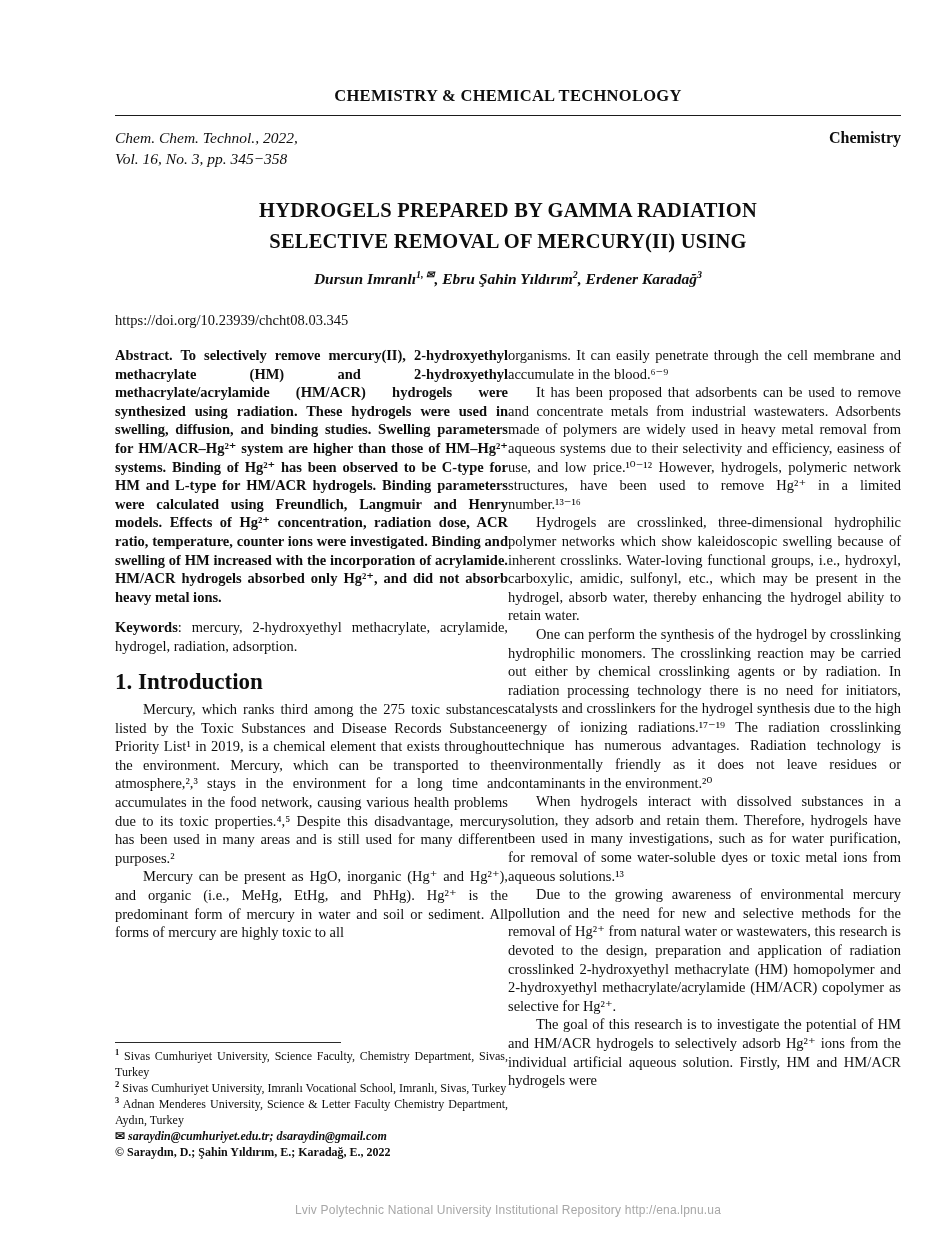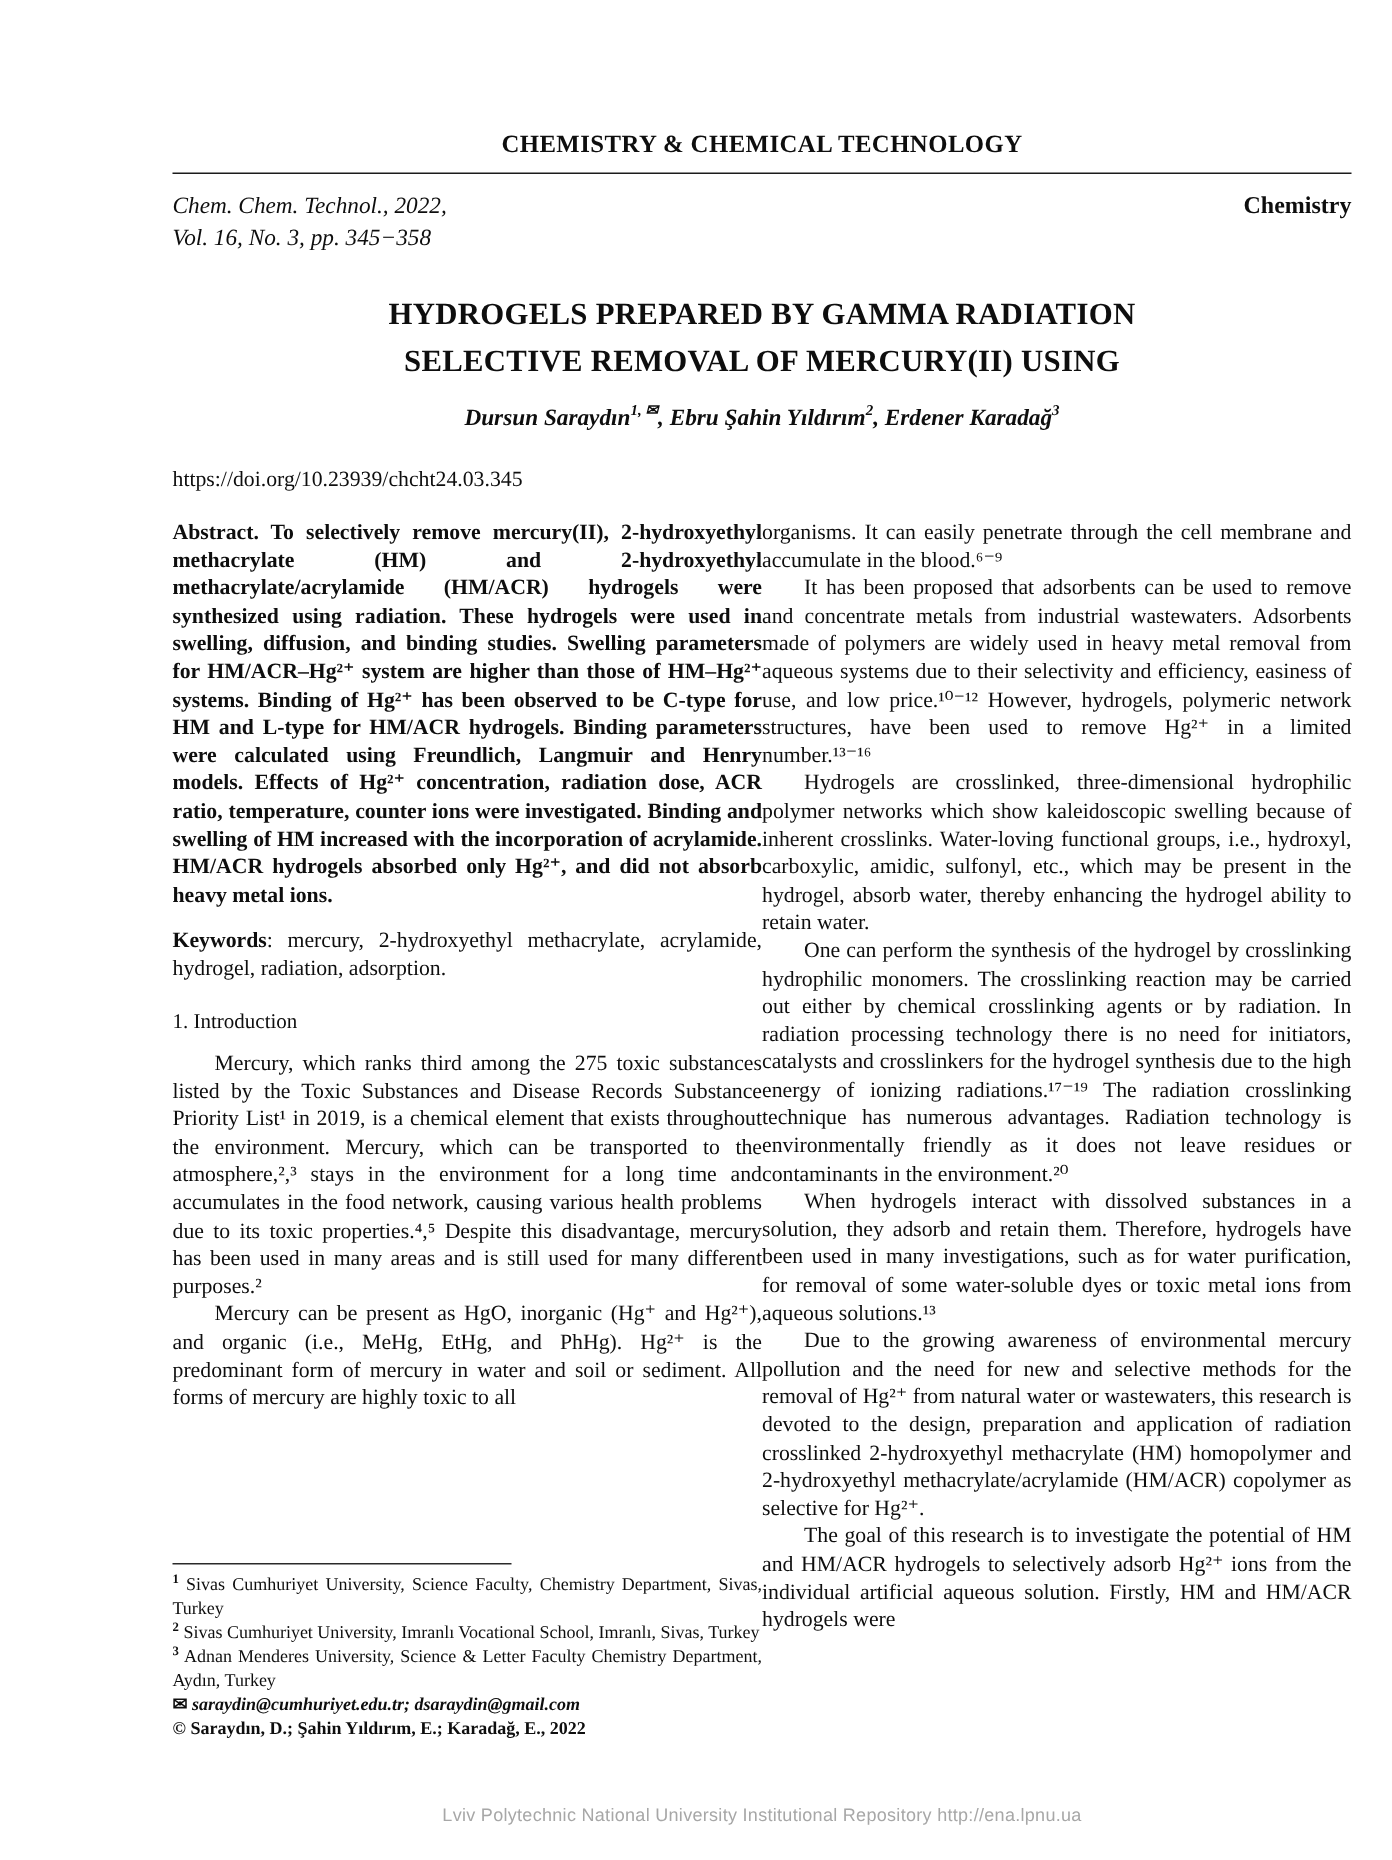--- a/index.html
+++ b/index.html
@@ -76,22 +76,22 @@
     text-align:justify;
     font-size:14.5px;
     line-height:18.6px;
   }
   .col-left { display:flex; flex-direction:column; }
   .abstract { font-weight:bold; }
   .keywords { margin-top:12px; }
   .keywords b { font-weight:bold; }
   .section-heading {
     margin:17px 0 9px 0;
-    font-size:14px;
-    font-weight:normal;
+    font-size:23px;
+    font-weight:bold;
     text-align:left;
   }
   p.body-para { text-indent:28px; }
   p.no-indent { text-indent:0; }
   .footnote-block {
     margin-top:auto;
     padding-top:6px;
     font-size:12px;
     line-height:16px;
     text-align:justify;
@@ -133,23 +133,23 @@
     <div class="section-label">Chemistry</div>
   </div>
 
   <div class="title">
     <div>HYDROGELS PREPARED BY GAMMA RADIATION</div>
     <div>SELECTIVE REMOVAL OF MERCURY(II) USING</div>
   </div>
 
   <div class="authors">
     
-  <span class="author"><span>Dursun Saraydın</span><sup>1, ✉</sup><span>, </span></span><span class="author"><span>Ebru Şahin Yıldırım</span><sup>2</sup><span>, </span></span><span class="author"><span>Erdener Karadağ</span><sup>3</sup><span></span></span></div>
+  <span class="author"><span>Dursun Imranlı</span><sup>1, ✉</sup><span>, </span></span><span class="author"><span>Ebru Şahin Yıldırım</span><sup>2</sup><span>, </span></span><span class="author"><span>Erdener Karadağ</span><sup>3</sup><span></span></span></div>
 
-  <div class="doi">https://doi.org/10.23939/chcht24.03.345</div>
+  <div class="doi">https://doi.org/10.23939/chcht08.03.345</div>
 
   <div class="columns">
 
     <div class="col col-left">
       <p class="abstract"><b>Abstract.</b><span> To selectively remove mercury(II), 2-hydroxyethyl methacrylate (HM) and 2-hydroxyethyl methacrylate/acrylamide (HM/ACR) hydrogels were synthesized using radiation. These hydrogels were used in swelling, diffusion, and binding studies. Swelling parameters for HM/ACR–Hg²⁺ system are higher than those of HM–Hg²⁺ systems. Binding of Hg²⁺ has been observed to be C-type for HM and L-type for HM/ACR hydrogels. Binding parameters were calculated using Freundlich, Langmuir and Henry models. Effects of Hg²⁺ concentration, radiation dose, ACR ratio, temperature, counter ions were investigated. Binding and swelling of HM increased with the incorporation of acrylamide. HM/ACR hydrogels absorbed only Hg²⁺, and did not absorb heavy metal ions.</span></p>
 
       <p class="keywords"><b>Keywords</b><span>: mercury, 2-hydroxyethyl methacrylate, acrylamide, hydrogel, radiation, adsorption.</span></p>
 
       <h2 class="section-heading">1. Introduction</h2>
 

